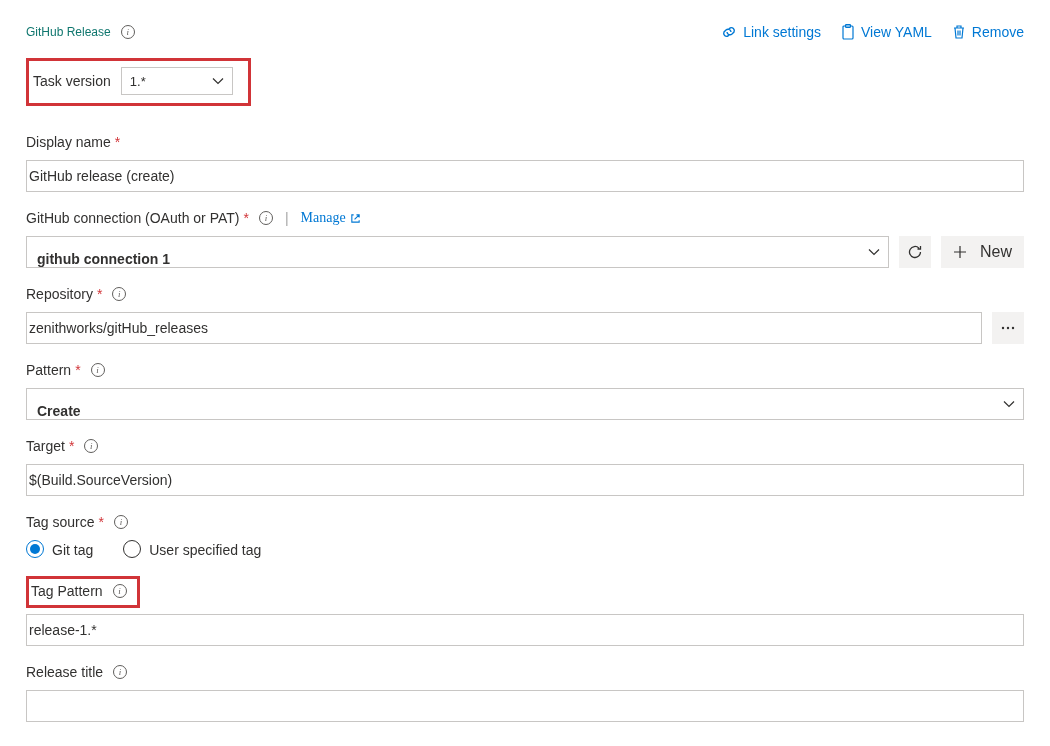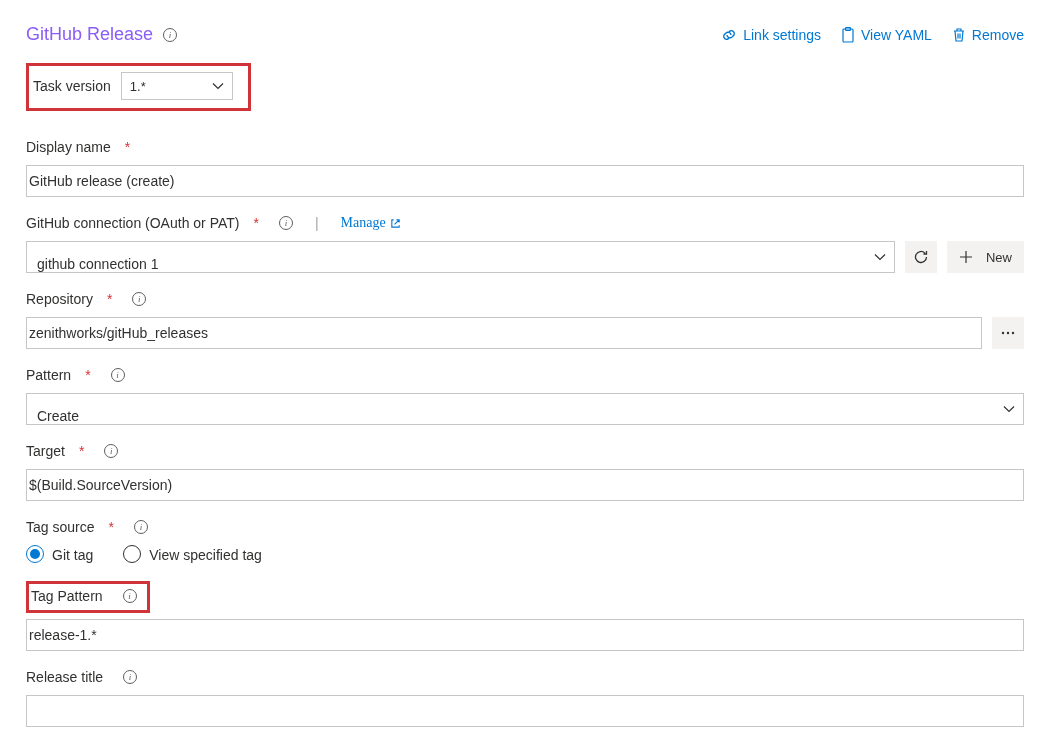--- a/index.html
+++ b/index.html
@@ -16,23 +16,23 @@
       justify-content: space-between;
       align-items: center;
       margin-bottom: 18px;
     }
     .title-wrap {
       display: flex;
       align-items: center;
       gap: 10px;
     }
     .page-title {
-      font-size: 18px;
+      font-size: 12px;
       font-weight: 400;
-      color: #8b5cf6;
+      color: #0f766e;
     }
     .header-actions {
       display: flex;
       gap: 20px;
       align-items: center;
       text-align: center;
     }
     .header-link {
       display: flex;
       align-items: center;
@@ -94,21 +94,21 @@
       border: 3px solid #d13438;
       padding: 4px 10px 6px 2px;
       margin-bottom: 6px;
     }
     .form-group {
       margin-bottom: 18px;
     }
     .form-label {
       display: flex;
       align-items: center;
-      gap: 20px;
+      gap: 10px;
       font-size: 14px;
       color: #323130;
       margin-bottom: 10px;
     }
     .form-label .req { color: #d13438; margin-left: -6px; }
     .form-label .sep { color: #a6a6a6; margin: 0 2px; }
     .link-blue { color: #0078d4; cursor: pointer; display: inline-flex; align-items: center; gap: 4px; font-family: Liberation Serif, serif; }
     .text-input {
       width: 100%;
       height: 32px;
@@ -124,20 +124,21 @@
       position: relative;
       width: 100%;
       height: 32px;
       border: 1px solid #c8c6c4;
       background: #fff;
       display: flex;
       align-items: center;
       padding: 14px 32px 0 10px;
       font-size: 14px;
       cursor: pointer;
+      font-weight: bold;
     }
     .row-with-buttons {
       display: flex;
       gap: 10px;
       align-items: center;
     }
     .row-with-buttons .select-input,
     .row-with-buttons .text-input { flex: 1; }
     .icon-btn {
       width: 32px;
@@ -150,21 +151,21 @@
       flex-shrink: 0;
     }
     .new-btn {
       height: 32px;
       padding: 0 12px;
       background: #f3f2f1;
       display: flex;
       align-items: center;
       gap: 13px;
       cursor: pointer;
-      font-size: 13px;
+      font-size: 16px;
       color: #323130;
     }
     .radio-row {
       display: flex;
       gap: 30px;
       align-items: center;
       margin-top: 4px;
     }
     .radio-item {
       display: flex;
@@ -331,21 +332,21 @@
   </div>
   <div class="radio-row">
     <label class="radio-item">
       <span class="radio-circle checked">
           <span class="radio-dot"></span>
         </span>
       <span>Git tag</span>
     </label>
     <label class="radio-item">
       <span class="radio-circle"></span>
-      <span>View specified tag</span>
+      <span>User specified tag</span>
     </label>
   </div>
 </div>
 
 
 <div class="form-group">
   <div class="highlight-box-inline">
     <div class="form-label" style="margin-bottom:0;">
       <span>Tag Pattern</span>
       <span class="icon-info">i</span>

